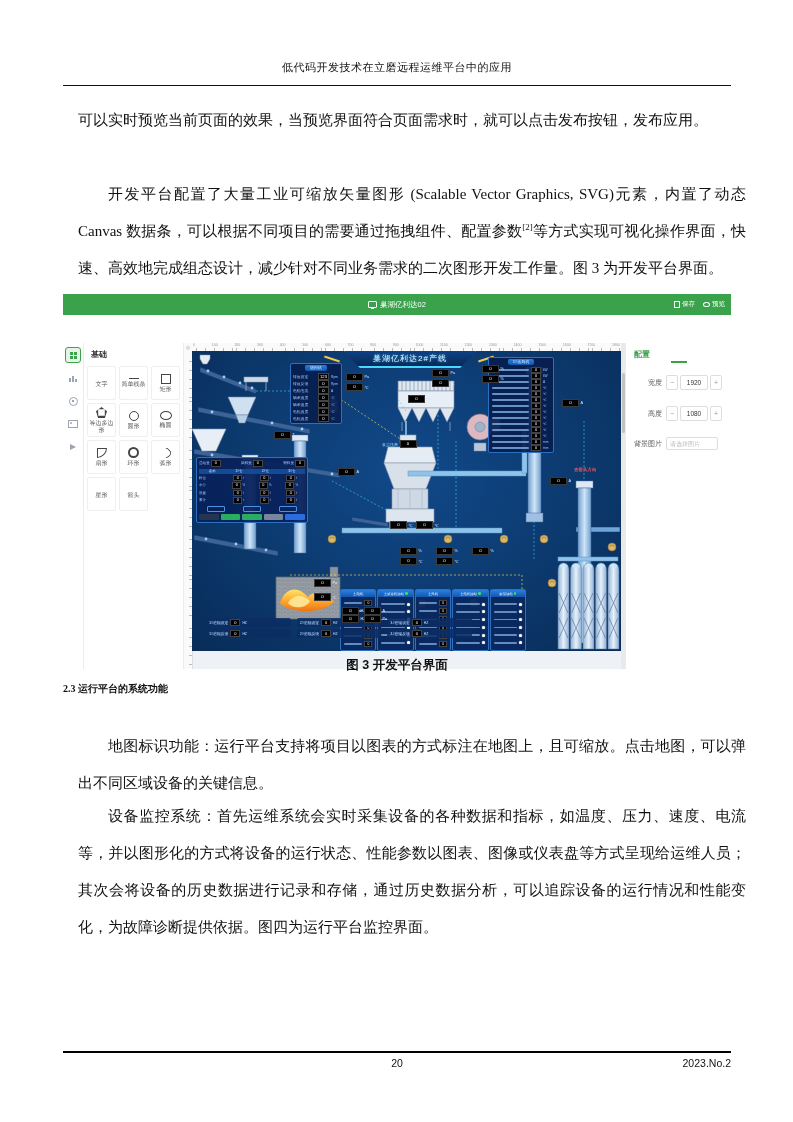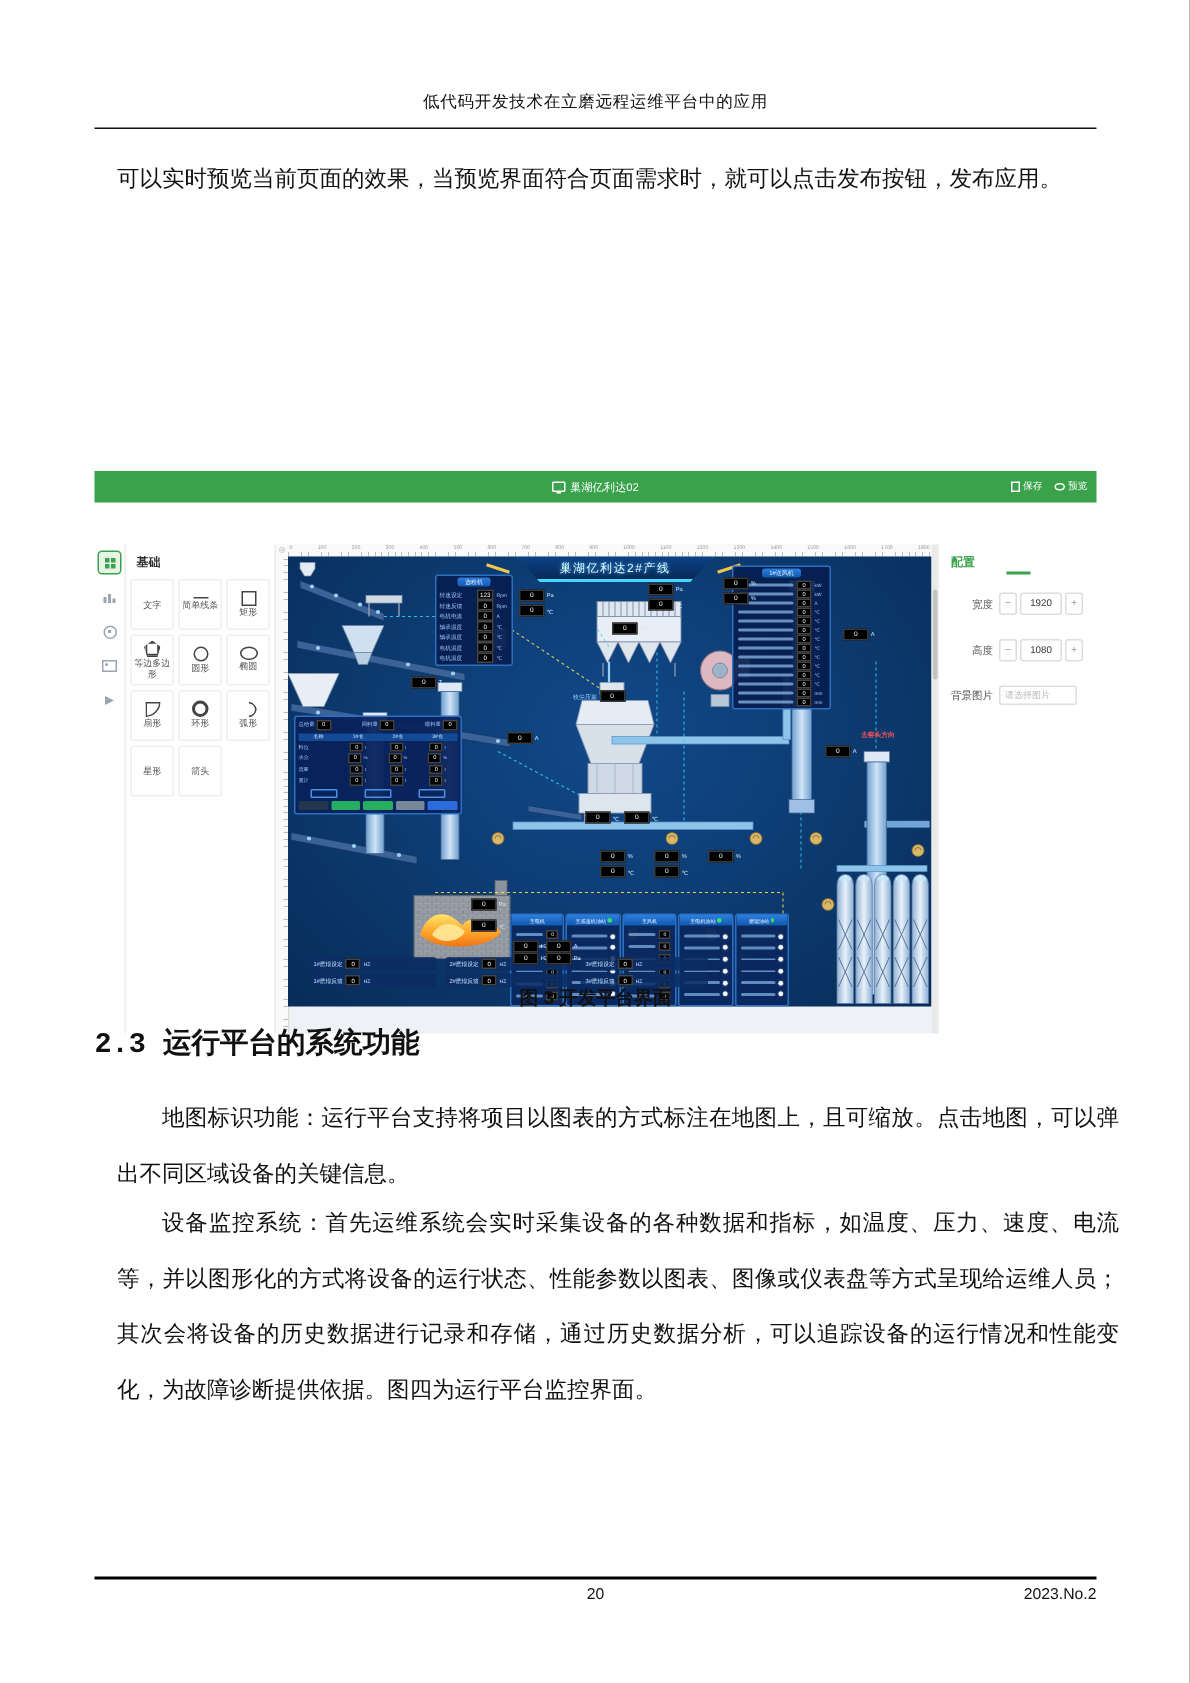--- a/index.html
+++ b/index.html
@@ -14,28 +14,28 @@
         line-height:37px;text-align:justify;}
   .p1{top:87px;}
   .p2{top:161px;}
   .p3{top:713px;}
   .p4{top:783px;}
   .indent{text-indent:2em;}
   .body sup{font-size:9px;line-height:0;}
   .caption{position:absolute;top:657px;left:63px;width:668px;text-align:center;
            font-family:"Liberation Sans","DejaVu Sans",sans-serif;font-weight:bold;font-size:12.5px;}
   .sec{position:absolute;top:682px;left:63px;width:668px;margin:0;
-       font-family:Liberation Mono, monospace;font-size:19px;font-weight:bold;}
+       font-family:Liberation Serif, serif;font-size:10px;font-weight:bold;}
   .footer-rule{position:absolute;top:1051px;left:63px;width:668px;border:none;border-top:2px solid #000;margin:0;}
   .footer-page{position:absolute;top:1057px;left:63px;width:668px;text-align:center;
                font-family:"Liberation Sans",sans-serif;font-size:10.5px;}
   .footer-issue{position:absolute;top:1057px;right:62px;
                 font-family:"Liberation Sans",sans-serif;font-size:10.5px;}
   
-  .designer{position:absolute;top:314px;left:63px;width:668px;height:345px;margin:0;
+  .designer{position:absolute;top:294px;left:63px;width:668px;height:345px;margin:0;
             font-family:"Liberation Sans","DejaVu Sans",sans-serif;background:#fff;}
   .dz-top{height:21px;background:#3aa24b;position:relative;display:flex;align-items:center;justify-content:center;}
   .dz-title{color:#fff;font-size:7.5px;display:flex;align-items:center;gap:3px;}
   .mon-ic{width:7px;height:5px;border:1px solid #fff;border-radius:1px;position:relative;display:inline-block;}
   .mon-ic:after{content:"";position:absolute;left:2px;bottom:-2px;width:3px;height:1px;background:#fff;}
   .dz-topbtns{position:absolute;right:6px;top:0;height:21px;display:flex;align-items:center;gap:8px;}
   .dz-btn{color:#fff;font-size:6.5px;display:flex;align-items:center;gap:2px;cursor:pointer;}
   .doc-ic{width:4px;height:5px;border:1px solid #fff;display:inline-block;}
   .eye-ic{width:5px;height:3.5px;border:1px solid #fff;border-radius:50%;display:inline-block;}
   .dz-main{display:flex;height:326px;margin-top:28px;}
@@ -171,20 +171,21 @@
 </style>
 </head>
 <body>
 
 <div class="page">
 
   <div class="doc-head">低代码开发技术在立磨远程运维平台中的应用</div>
   <hr class="headrule">
 
   <p class="body p1">可以实时预览当前页面的效果，当预览界面符合页面需求时，就可以点击发布按钮，发布应用。</p>
+  <p class="body p2 indent"><span>开发平台配置了大量工业可缩放矢量图形 (Scalable Vector Graphics, SVG)元素，内置了动态 Canvas 数据条，可以根据不同项目的需要通过拖拽组件、配置参数</span><sup>[2]</sup><span>等方式实现可视化操作界面，快速、高效地完成组态设计，减少针对不同业务需求的二次图形开发工作量。图 3 为开发平台界面。</span></p>
 
   <figure class="designer">
 
     <div class="dz-top">
       <div class="dz-title">
         <span class="mon-ic"></span>
         <span>巢湖亿利达02</span>
       </div>
       <div class="dz-topbtns">
         <span class="dz-btn">

